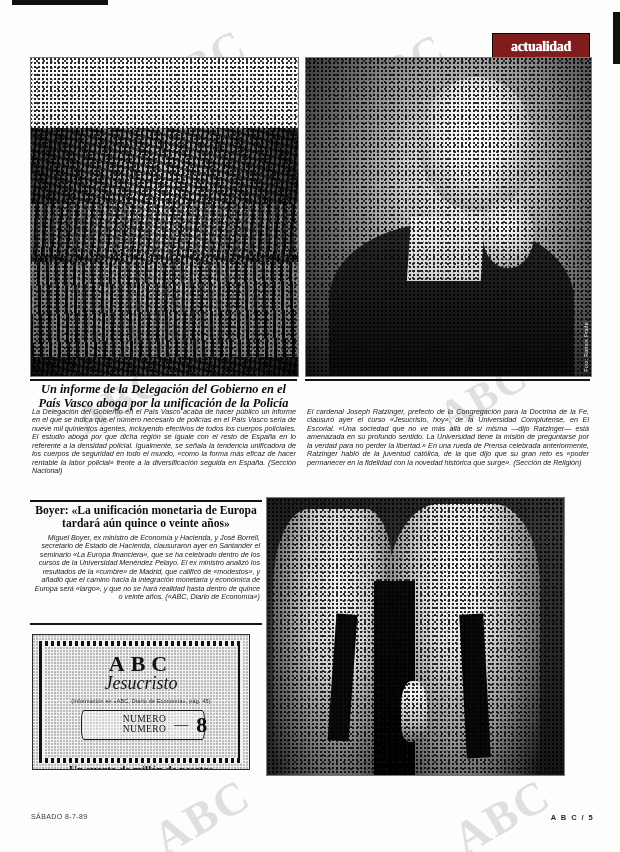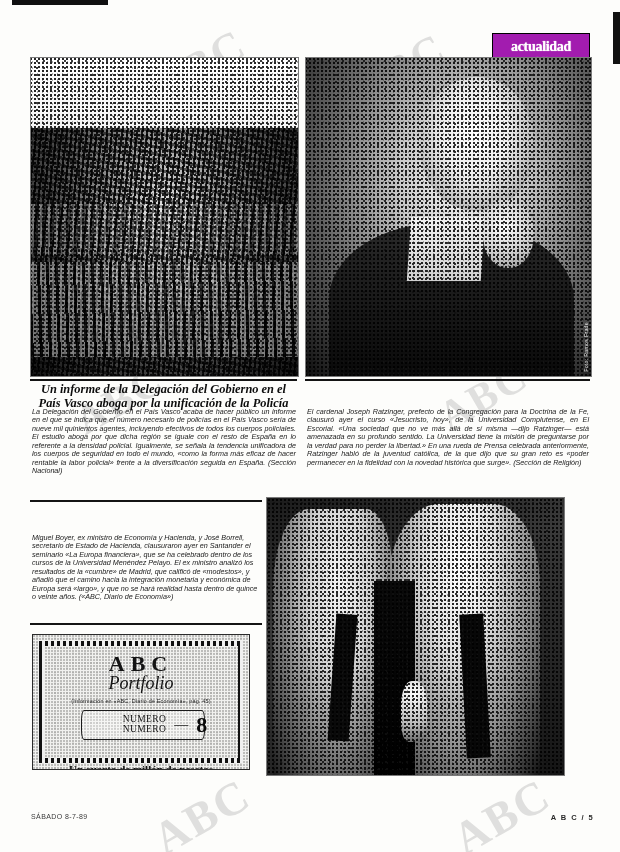--- a/index.html
+++ b/index.html
@@ -55,21 +55,21 @@
     white-space: nowrap;
   }
 
   
   .badge {
     position: absolute;
     left: 492px;
     top: 33px;
     width: 96px;
     height: 42px;
-    background: #a21caf;
+    background: #7f1d1d;
     border: 1px solid #000;
     display: flex;
     flex-direction: column;
     align-items: center;
     justify-content: center;
     line-height: 1.0;
   }
   .badge-l1, .badge-l2 {
     color: #fff;
     font-family: "Liberation Serif", serif;
@@ -207,21 +207,21 @@
     line-height: 1.12;
   }
   .body {
     position: absolute;
     font-family: "Liberation Sans", sans-serif;
     color: #1a1a1a;
     line-height: 1.18;
     font-style: italic;
   }
   .body.justify { text-align: justify; }
-  .body.center  { text-align: left; }
+  .body.center  { text-align: right; }
 
   .rule {
     position: absolute;
     background: #141414;
   }
 
   
   .ticket {
     position: absolute;
     left: 32px;
@@ -374,41 +374,42 @@
   </div>
 
   <div class="rule" style="left:30px; top:379px; width:267px; height:1.5px;"></div>
   <div class="headline" style="left:30px; top:383px; width:267px; font-size:12.4px;font-style:italic;">Un informe de la Delegación del Gobierno en el País Vasco aboga por la unificación de la Policía</div>
   <div class="body justify" style="left:32px; top:408px; width:264px; font-size:7.2px;">La Delegación del Gobierno en el País Vasco acaba de hacer público un informe en el que se indica que el número necesario de policías en el País Vasco sería de nueve mil quinientos agentes, incluyendo efectivos de todos los cuerpos policiales. El estudio aboga por que dicha región se iguale con el resto de España en lo referente a la densidad policial. Igualmente, se señala la tendencia unificadora de los cuerpos de seguridad en todo el mundo, «como la forma más eficaz de hacer rentable la labor policial» frente a la diversificación seguida en España. (Sección Nacional)</div>
 
   <div class="rule" style="left:305px; top:379px; width:285px; height:1.5px;"></div>
   <div class="body justify" style="left:307px; top:408px; width:282px; font-size:7.2px;">El cardenal Joseph Ratzinger, prefecto de la Congregación para la Doctrina de la Fe, clausuró ayer el curso «Jesucristo, hoy», de la Universidad Complutense, en El Escorial. «Una sociedad que no ve más allá de sí misma —dijo Ratzinger— está amenazada en su profundo sentido. La Universidad tiene la misión de preguntarse por la verdad para no perder la libertad.» En una rueda de Prensa celebrada anteriormente, Ratzinger habló de la juventud católica, de la que dijo que su gran reto es «poder permanecer en la fidelidad con la novedad histórica que surge». (Sección de Religión)</div>
 
   <div class="rule" style="left:30px; top:500px; width:232px; height:1.5px;"></div>
+  <div class="headline" style="left:30px; top:504px; width:232px; font-size:11.6px;">Boyer: «La unificación monetaria de Europa tardará aún quince o veinte años»</div>
   <div class="body center" style="left:32px; top:534px; width:228px; font-size:7.2px;">Miguel Boyer, ex ministro de Economía y Hacienda, y José Borrell, secretario de Estado de Hacienda, clausuraron ayer en Santander el seminario «La Europa financiera», que se ha celebrado dentro de los cursos de la Universidad Menéndez Pelayo. El ex ministro analizó los resultados de la «cumbre» de Madrid, que calificó de «modestos», y añadió que el camino hacia la integración monetaria y económica de Europa será «largo», y que no se hará realidad hasta dentro de quince o veinte años. («ABC, Diario de Economía»)</div>
   <div class="rule" style="left:30px; top:623px; width:232px; height:2px;"></div>
 
   <div class="photo" style="left:266px; top:497px; width:297px; height:277px;">
     <div class="halftone">
       <div class="ph3-bg"></div>
       <div class="ph3-figL"></div>
       <div class="ph3-figR"></div>
       <div class="ph3-dark-gap"></div>
       <div class="ph3-lapelL"></div>
       <div class="ph3-lapelR"></div>
       <div class="ph3-tie"></div>
       <div class="grain"></div>
     </div>
   </div>
 
   <div class="ticket">
     <div class="ticket-noise"></div>
     <div class="ticket-frame"></div>
     <div class="tk-abc">ABC</div>
-    <div class="tk-portfolio">Portfolio</div>
+    <div class="tk-portfolio">Jesucristo</div>
     <div class="tk-info">(Información en «ABC, Diario de Economía», pág. 45)</div>
     <div class="tk-numbox">
       <div class="tk-numlabel">
         <div>NUMERO</div>
         <div>NUMERO</div>
       </div>
       <span class="tk-dash">—</span>
       <span class="tk-num">8</span>
     </div>
     <div class="tk-prize">Un cuarto de millón de pesetas</div>

